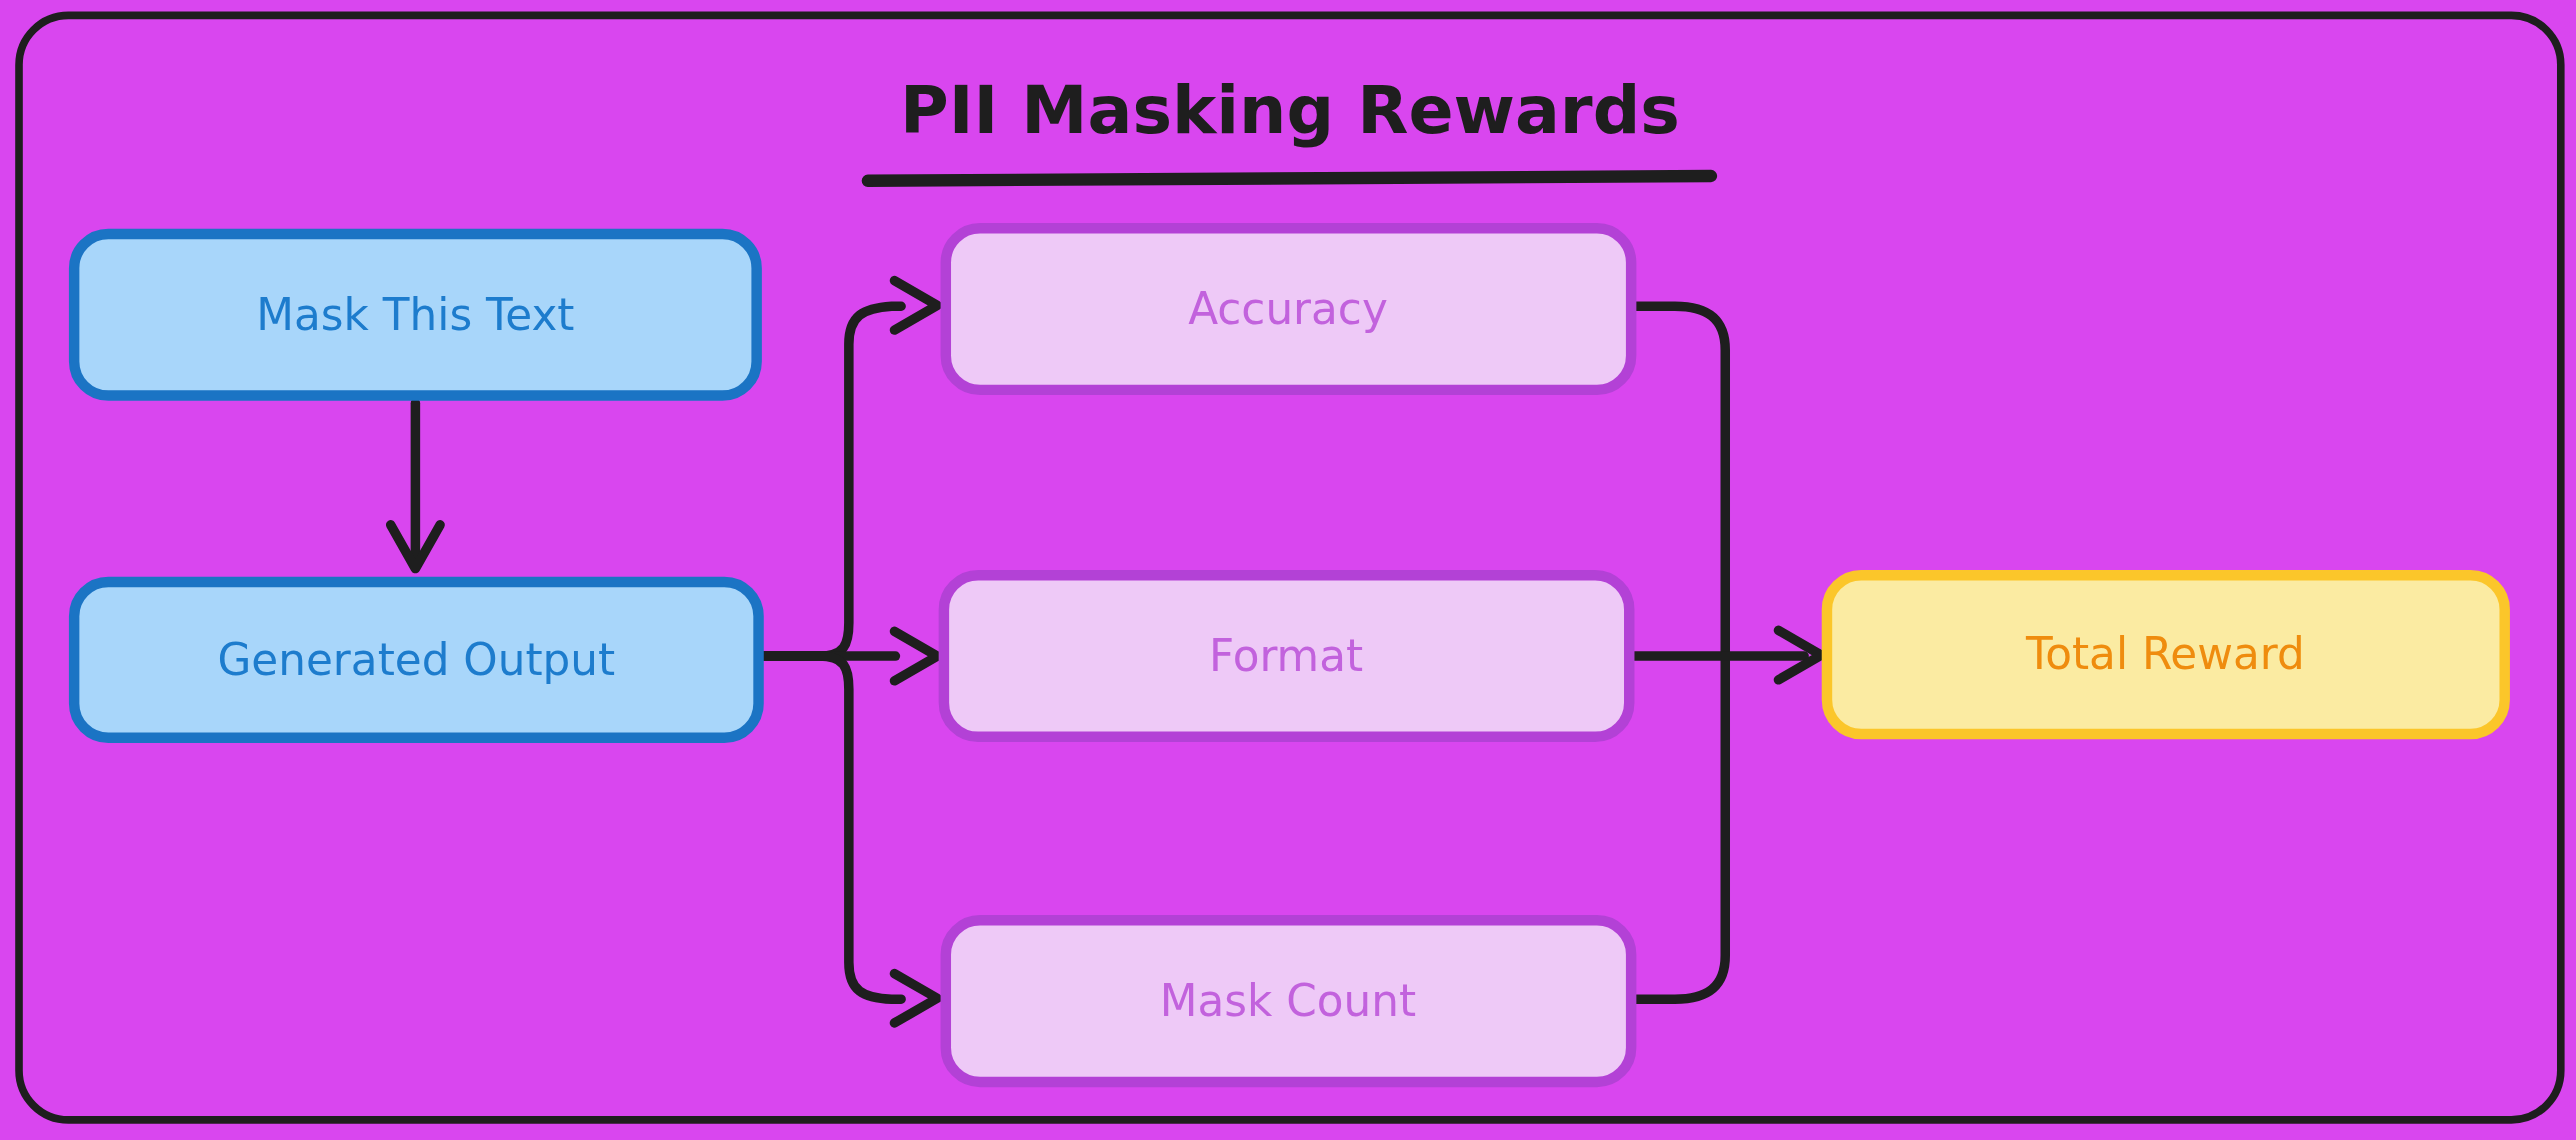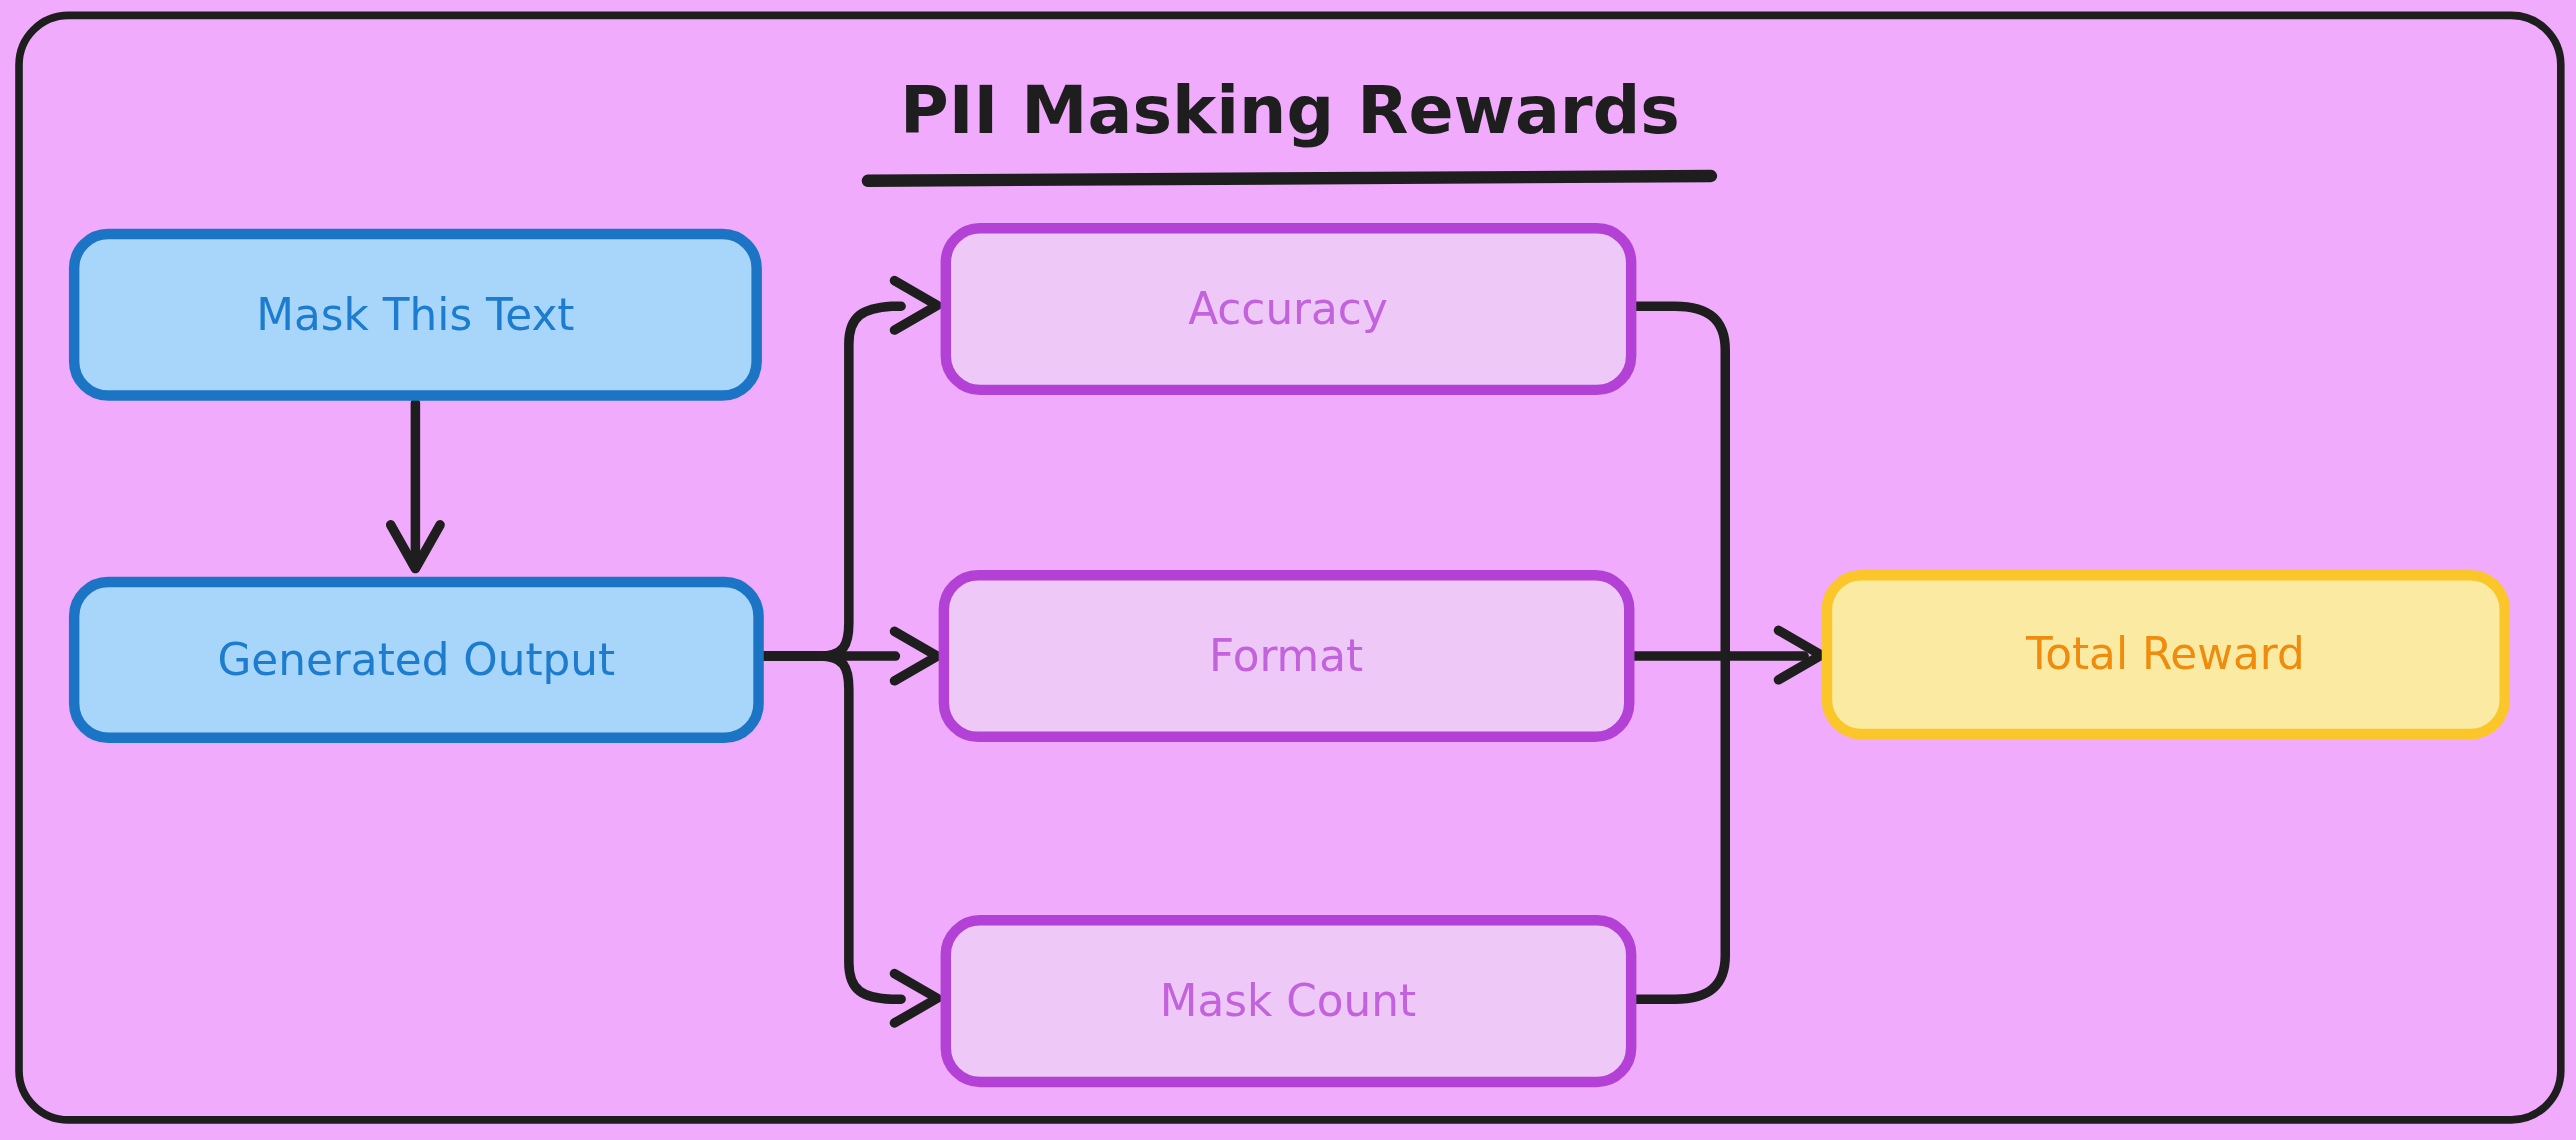--- a/index.html
+++ b/index.html
@@ -4,21 +4,21 @@
 <style>
   html, body {
     margin: 0;
     padding: 0;
     background: #ffffff;
   }
   .canvas {
     position: relative;
     width: 2576px;
     height: 1141px;
-    background: #f0abfc;
+    background: #d946ef;
     font-family: "DejaVu Sans", sans-serif;
   }
   svg { display: block; }
 
   .ink-stroke   { stroke: var(--ink, #1e1e1e); fill: none; stroke-linecap: round; stroke-linejoin: round; }
   .frame       { stroke-width: 8; }
   .underline   { stroke-width: 13; }
   .edge        { stroke-width: 10; }
   .arrowhead   { stroke-width: 10; }
 

